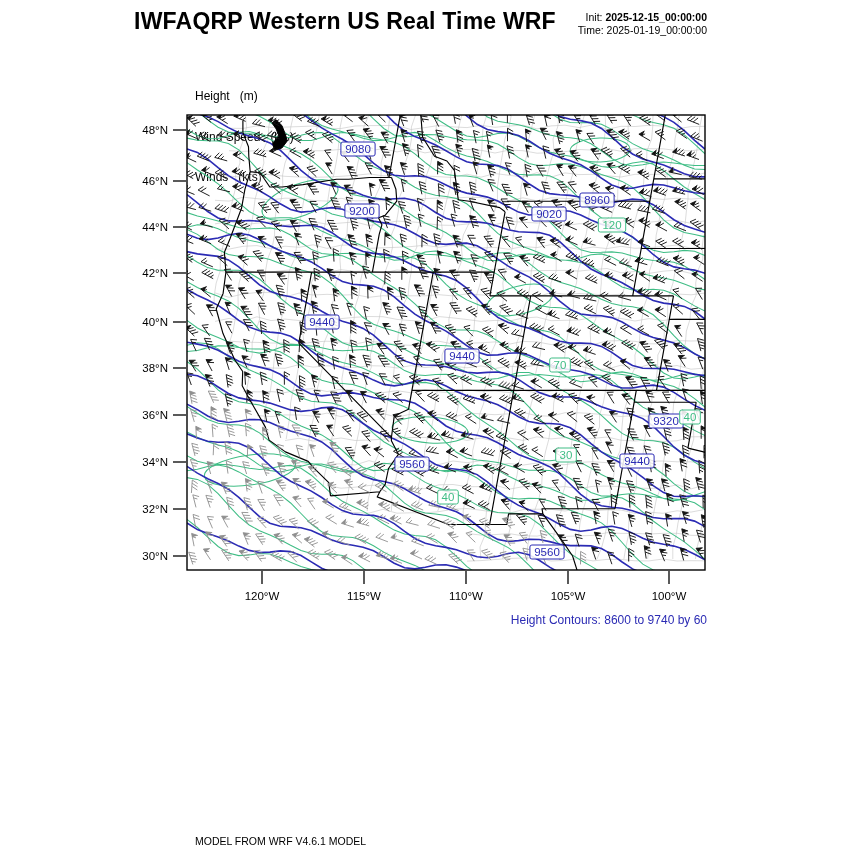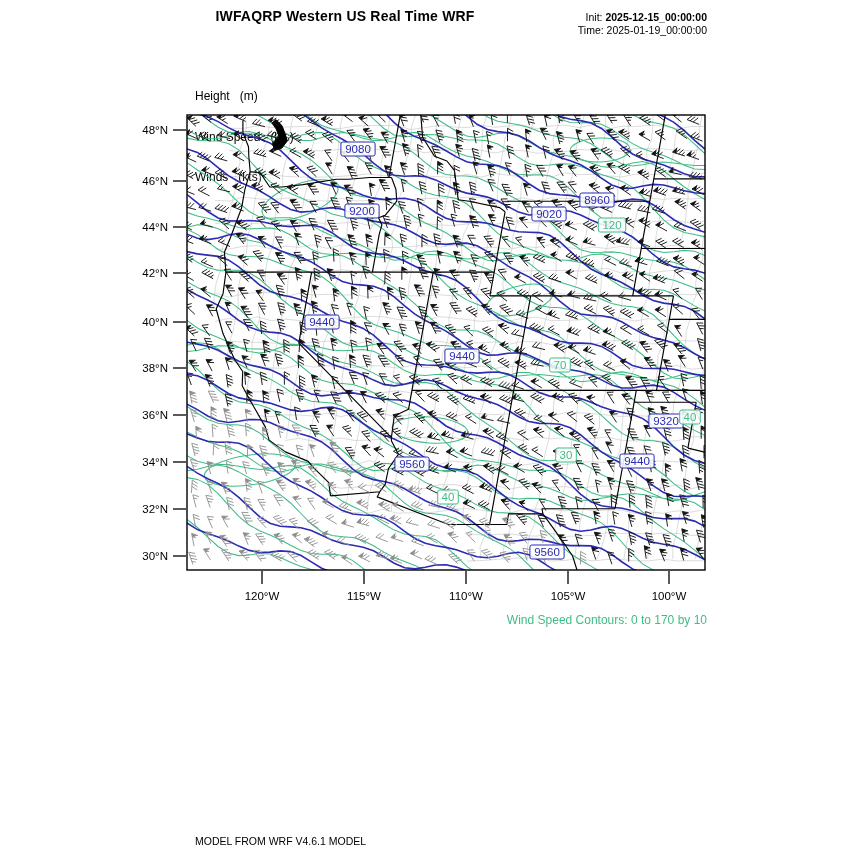--- a/index.html
+++ b/index.html
@@ -3,21 +3,21 @@
 <meta charset="utf-8">
 <style>
   html,body{margin:0;padding:0;}
   body{
     width:850px;height:850px;position:relative;background:#ffffff;
     font-family:"Liberation Sans","DejaVu Sans",sans-serif;color:#000;
     overflow:hidden;
   }
   .title{
     position:absolute;left:0;top:8px;width:690px;text-align:center;
-    font-size:14px;font-weight:700;letter-spacing:.2px;
+    font-size:23px;font-weight:700;letter-spacing:.2px;
   }
   .initblock{
     position:absolute;left:520px;top:11px;width:187px;text-align:right;
     font-size:10.5px;line-height:13px;
   }
   .initblock b{font-weight:700;text-align:center;}
   .legend{
     position:absolute;left:195px;top:63px;font-size:12px;line-height:13.5px;
     white-space:pre;
   }
@@ -125,19 +125,19 @@
     <text x="364" y="600" text-anchor="middle" class="ticklabel">115°W</text>
     <line x1="466" y1="571" x2="466" y2="584" stroke="#000" stroke-width="1.3"></line>
     <text x="466" y="600" text-anchor="middle" class="ticklabel">110°W</text>
     <line x1="568" y1="571" x2="568" y2="584" stroke="#000" stroke-width="1.3"></line>
     <text x="568" y="600" text-anchor="middle" class="ticklabel">105°W</text>
     <line x1="669" y1="571" x2="669" y2="584" stroke="#000" stroke-width="1.3"></line>
     <text x="669" y="600" text-anchor="middle" class="ticklabel">100°W</text>
   </svg>
 
 <div class="captions">
-  <span class="cap-wind" style="color: rgb(63, 189, 133);">Wind Speed Contours: 0 to 170 by 10</span>
+  <span class="cap-height" style="color: rgb(43, 43, 180);">Height Contours: 8600 to 9740 by 60</span>
 </div>
 
 <div class="footer">
   <div>MODEL FROM WRF V4.6.1 MODEL</div>
   
 </div>
 
 </body></html>

